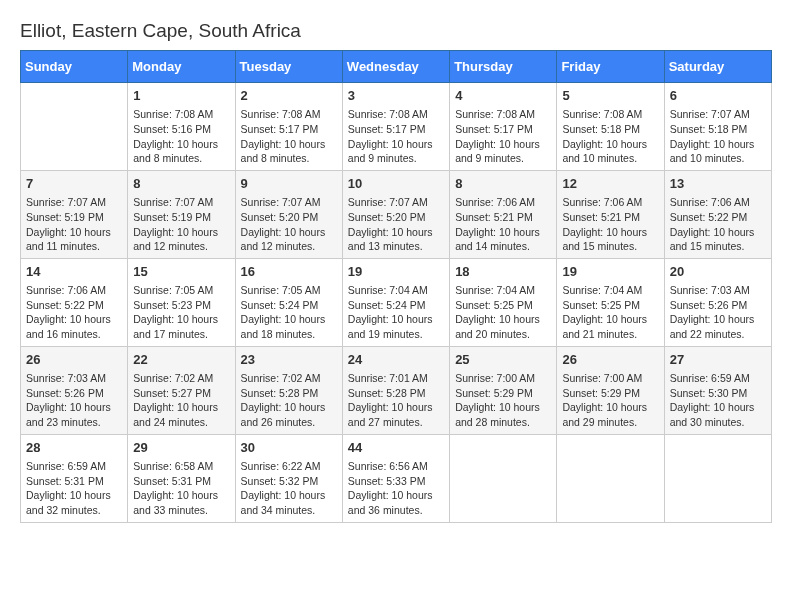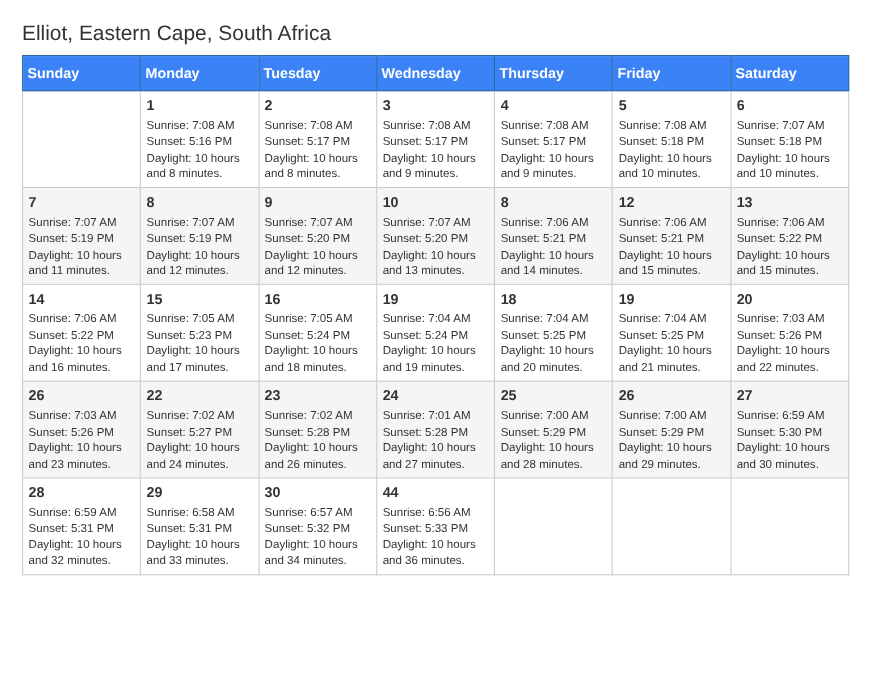--- a/index.html
+++ b/index.html
@@ -322,21 +322,21 @@
         </td>
         <td>
           <div class="day-num">29</div>
           <div class="day-info" style="white-space: pre-line;">Sunrise: 6:58 AM
 Sunset: 5:31 PM
 Daylight: 10 hours
 and 33 minutes.</div>
         </td>
         <td>
           <div class="day-num">30</div>
-          <div class="day-info" style="white-space: pre-line;">Sunrise: 6:57 AM
+          <div class="day-info" style="white-space: pre-line;">Sunrise: 6:22 AM
 Sunset: 5:32 PM
 Daylight: 10 hours
 and 34 minutes.</div>
         </td>
         <td>
           <div class="day-num">44</div>
           <div class="day-info" style="white-space: pre-line;">Sunrise: 6:56 AM
 Sunset: 5:33 PM
 Daylight: 10 hours
 and 36 minutes.</div>

